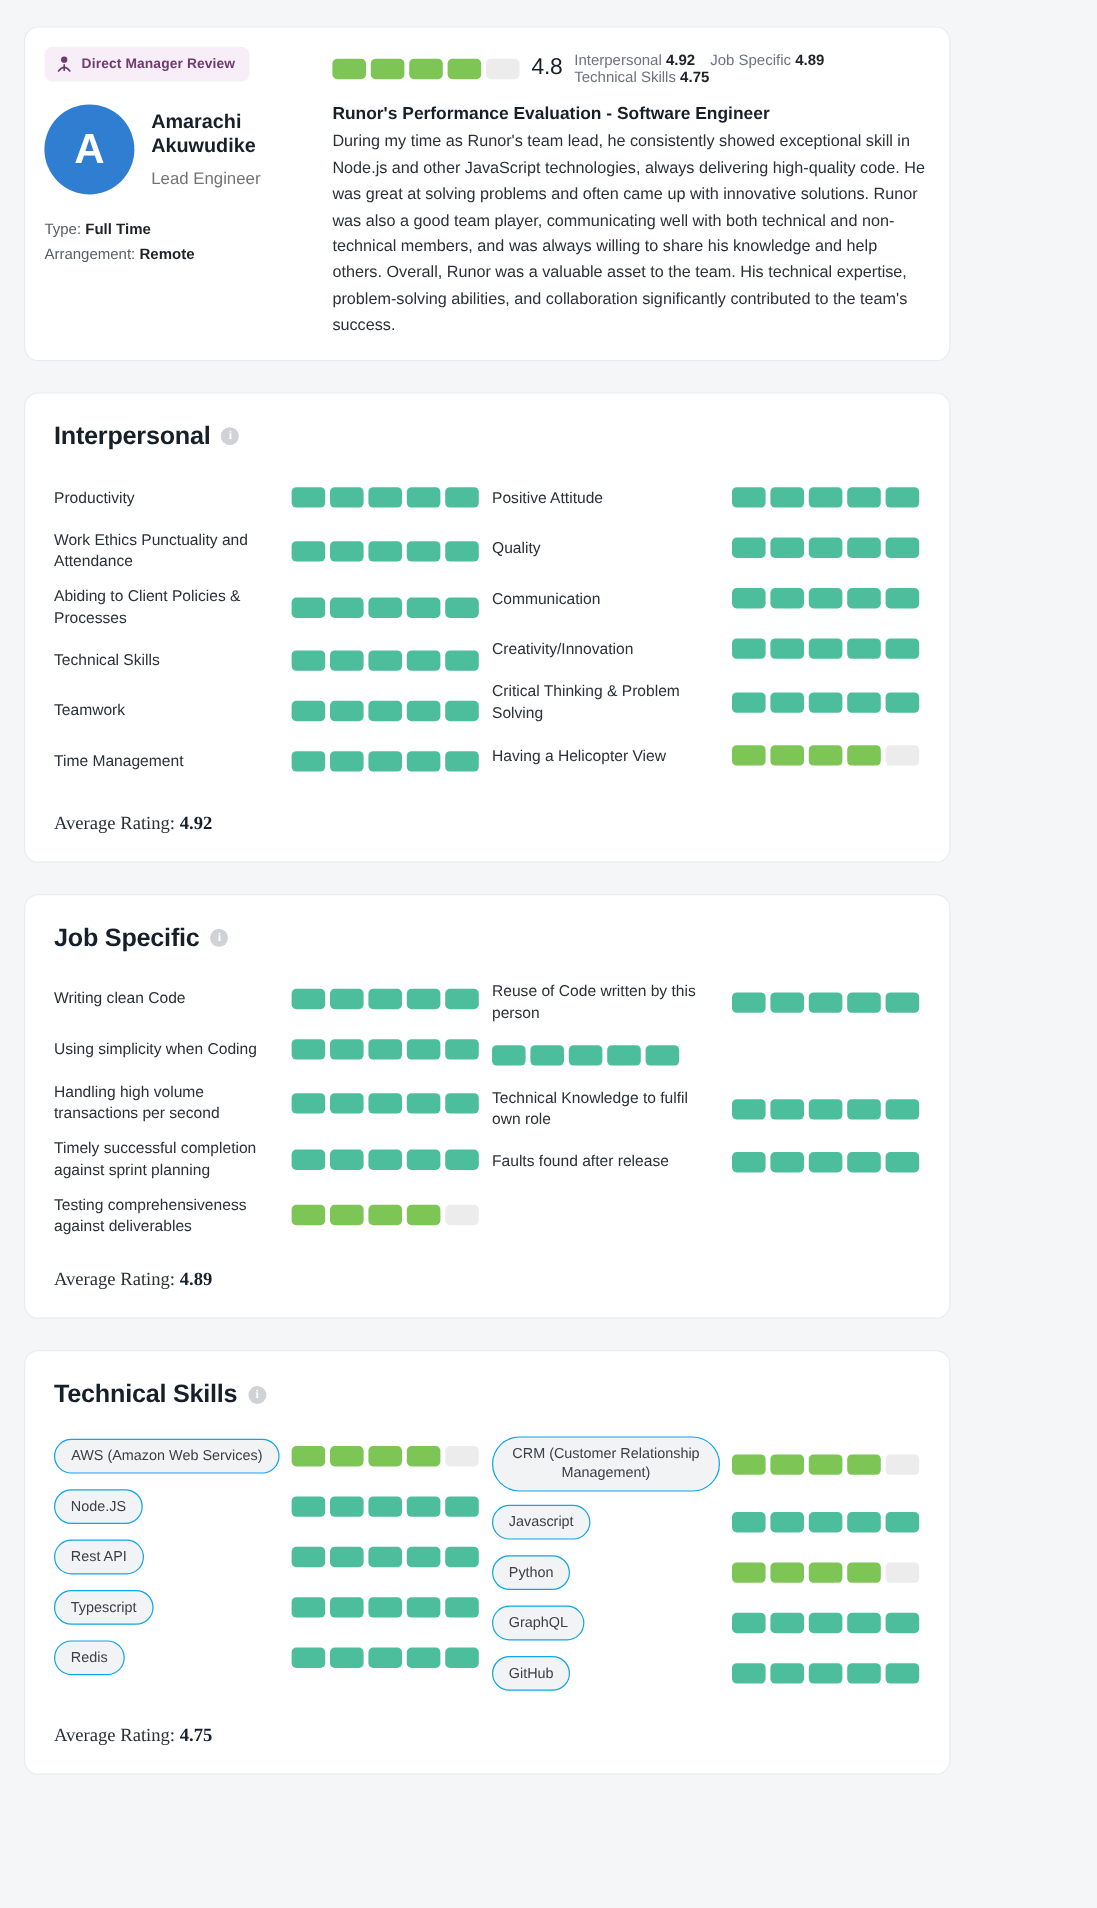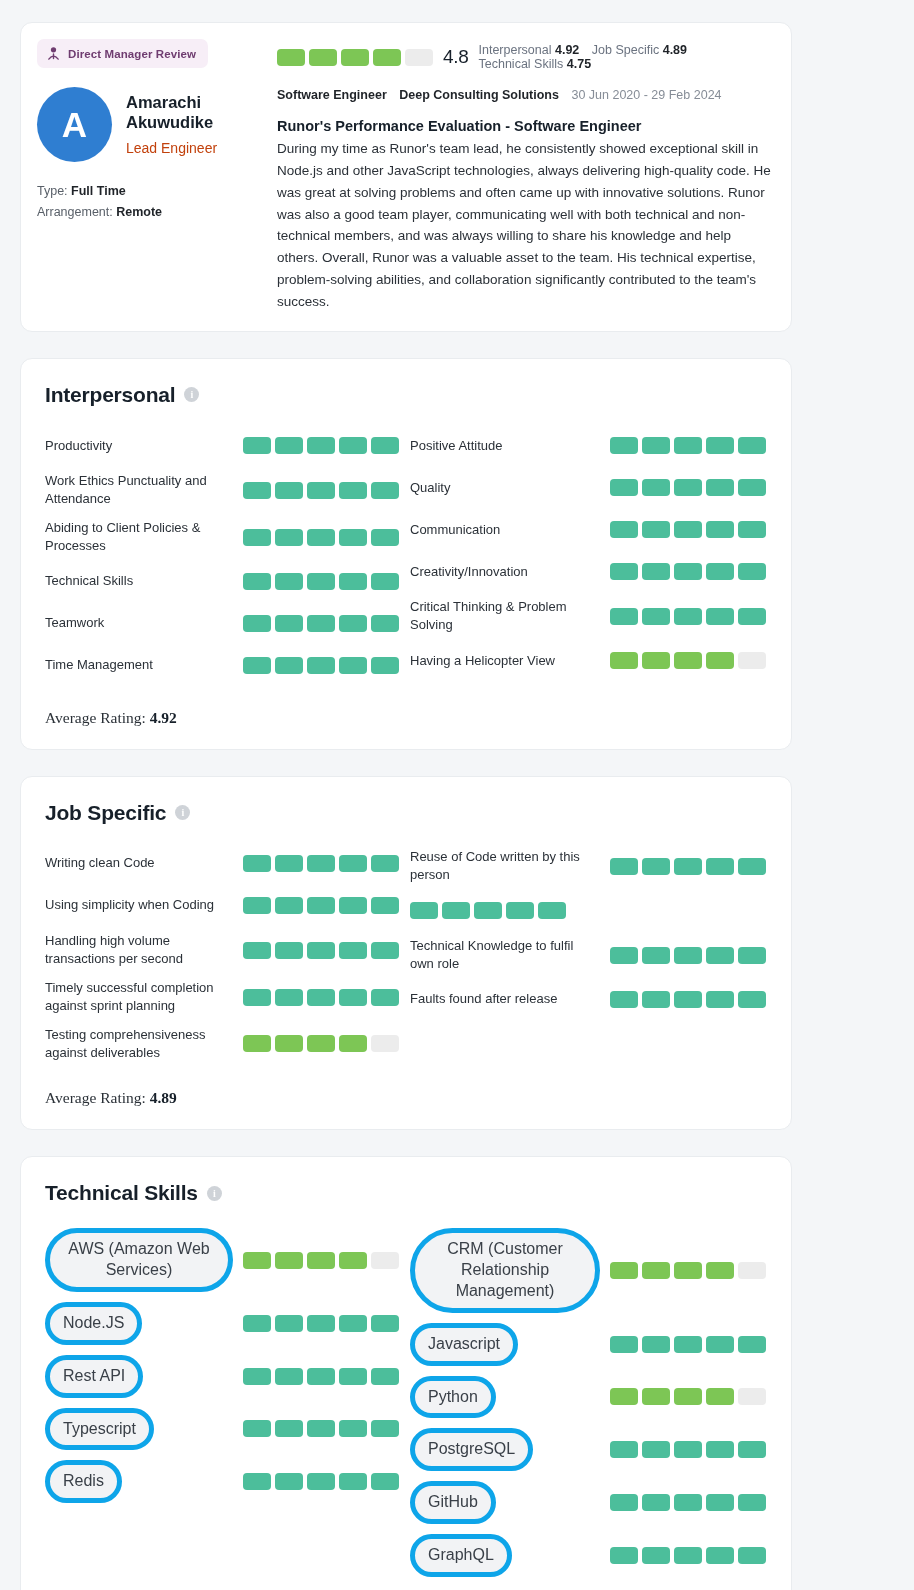--- a/index.html
+++ b/index.html
@@ -51,21 +51,21 @@
     background: #2f7ed1;
     color: #fff;
     font-size: 35px;
     font-weight: bold;
     display: flex; align-items: center; justify-content: center;
   }
   .person-name {
     font-size: 16.5px; font-weight: bold; color: #17202a;
     line-height: 1.2; max-width: 110px;
   }
-  .person-role { font-size: 14px; color: #c2410c; margin-top: 8px; }
+  .person-role { font-size: 14px; color: #737373; margin-top: 8px; }
 
   .meta { margin-top: 22px; }
   .meta-row { font-size: 12.5px; color: #585f68; margin-bottom: 7px; }
   .meta-row b { color: #1f2328; font-weight: bold; margin-top: 12px; }
 
   .header-right { flex: 1 1 auto; padding-left: 12px; padding-top: 6px; }
 
   .score-line { display: flex; align-items: center; gap: 10px; }
   .score-big { font-size: 19px; font-weight: normal; color: #17202a; letter-spacing: -0.3px; }
   .score-sub { font-size: 12.5px; color: #6b7380; }
@@ -120,24 +120,24 @@
   .col-right .crit-label { flex: 0 0 200px; width: 200px; }
 
   .bars { display: flex; gap: 4px; }
   .bar { width: 28px; height: 17px; border-radius: 4px; background: #ececec; }
   .bar.teal { background: #4cbe9b; }
   .bar.green { background: #7dc655; }
 
   .chip {
     display: inline-flex; align-items: center; justify-content: center;
     background: #f2f3f5;
-    border: 5px solid #0ea5e9;
+    border: 1px solid #0ea5e9;
     border-radius: 999px;
     padding: 6px 13px;
-    font-size: 16px;
+    font-size: 12px;
     color: #3a4048;
     text-align: center;
     line-height: 1.3;
   }
   .chip-wrap { flex: 0 0 198px; width: 198px; padding-right: 10px; }
   .col-right .chip-wrap { flex: 0 0 200px; width: 200px; }
   .chip-wrap.wide .chip { width: 100%; }
 
   .avg {
     margin-top: 22px;
@@ -205,25 +205,20 @@
             <span>Job Specific</span>
             <b>4.89</b>
           </span>
           <span class="score-item">
             <span>Technical Skills</span>
             <b>4.75</b>
           </span>
         </span>
       </div>
 
-      <div class="job-line">
-        <span class="jb">Software Engineer</span>
-        <span class="jb">Deep Consulting Solutions</span>
-        <span class="jd">30 Jun 2020 - 29 Feb 2024</span>
-      </div>
 
       <div class="review-title">Runor's Performance Evaluation - Software Engineer</div>
       <div class="review-body">During my time as Runor's team lead, he consistently showed exceptional skill in Node.js and other JavaScript technologies, always delivering high-quality code. He was great at solving problems and often came up with innovative solutions. Runor was also a good team player, communicating well with both technical and non-technical members, and was always willing to share his knowledge and help others. Overall, Runor was a valuable asset to the team. His technical expertise, problem-solving abilities, and collaboration significantly contributed to the team's success.</div>
     </div>
   </div>
 
   <div id="sections">
       <div class="card section">
         <div class="section-head">
           <div class="section-title">Interpersonal</div>
@@ -542,48 +537,38 @@
               <div class="chip-wrap"><span class="chip">Python</span></div>
               <div class="bars">
                 <span class="bar green"></span>
                 <span class="bar green"></span>
                 <span class="bar green"></span>
                 <span class="bar green"></span>
                 <span class="bar"></span>
               </div>
             </div>
             <div class="crit-row">
-              <div class="chip-wrap"><span class="chip">PostgreSQL</span></div>
+              <div class="chip-wrap"><span class="chip">GraphQL</span></div>
               <div class="bars">
                 <span class="bar teal"></span>
                 <span class="bar teal"></span>
                 <span class="bar teal"></span>
                 <span class="bar teal"></span>
                 <span class="bar teal"></span>
               </div>
             </div>
             <div class="crit-row">
               <div class="chip-wrap"><span class="chip">GitHub</span></div>
               <div class="bars">
                 <span class="bar teal"></span>
                 <span class="bar teal"></span>
                 <span class="bar teal"></span>
                 <span class="bar teal"></span>
                 <span class="bar teal"></span>
               </div>
             </div>
-            <div class="crit-row">
-              <div class="chip-wrap"><span class="chip">GraphQL</span></div>
-              <div class="bars">
-                <span class="bar teal"></span>
-                <span class="bar teal"></span>
-                <span class="bar teal"></span>
-                <span class="bar teal"></span>
-                <span class="bar teal"></span>
-              </div>
-            </div>
           </div>
         </div>
         <div class="avg">Average Rating: <b>4.75</b></div>
       </div>
     </div>
 
 </div>
 
 </body></html>

